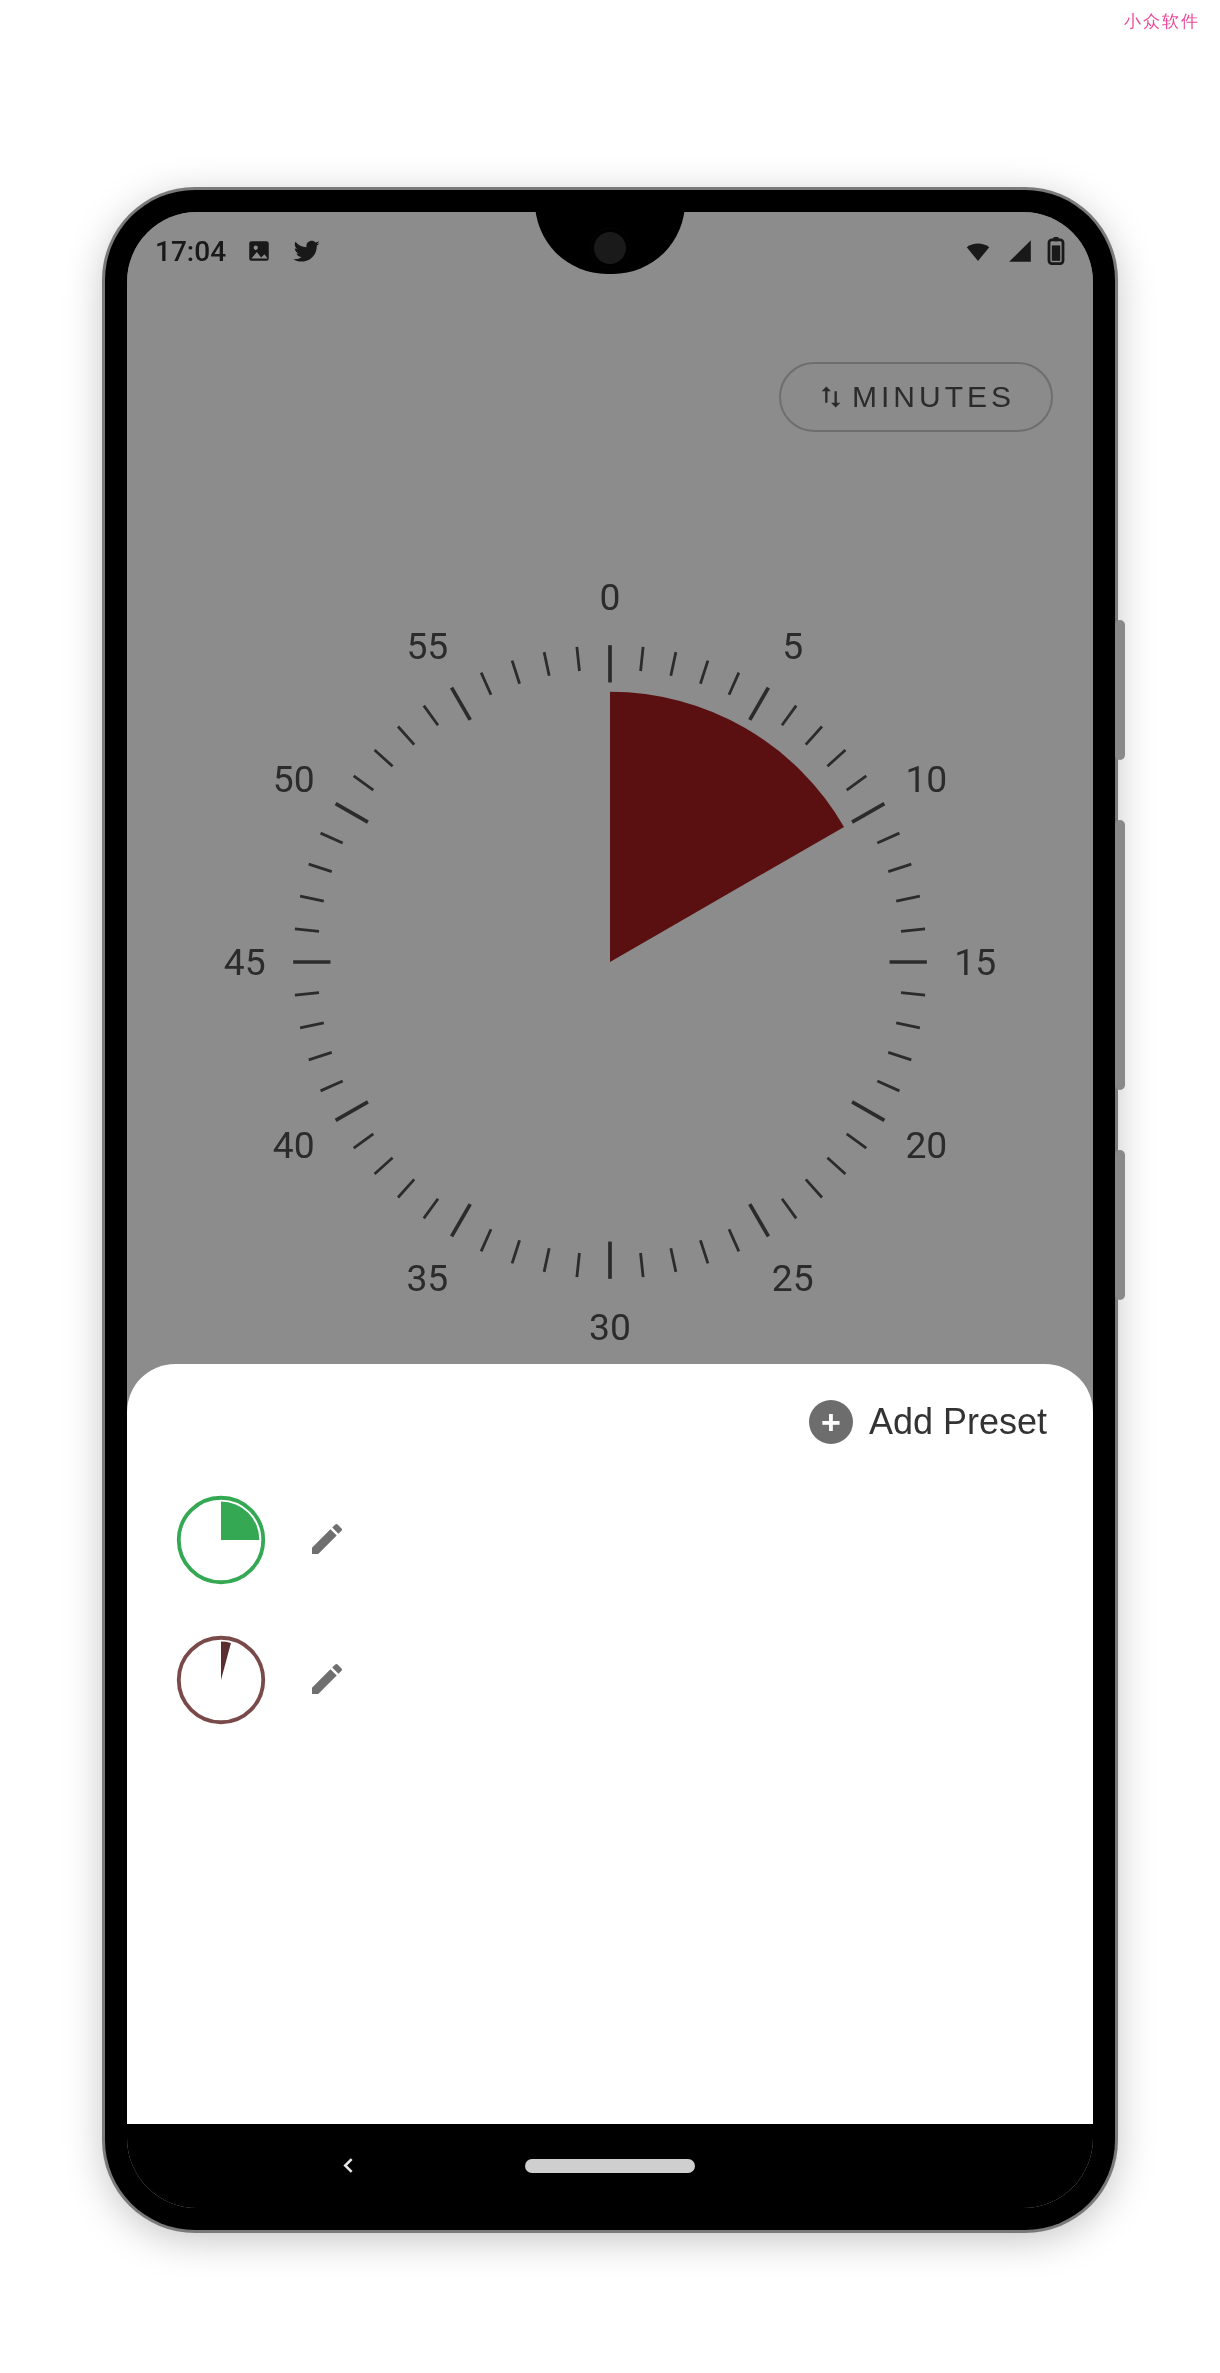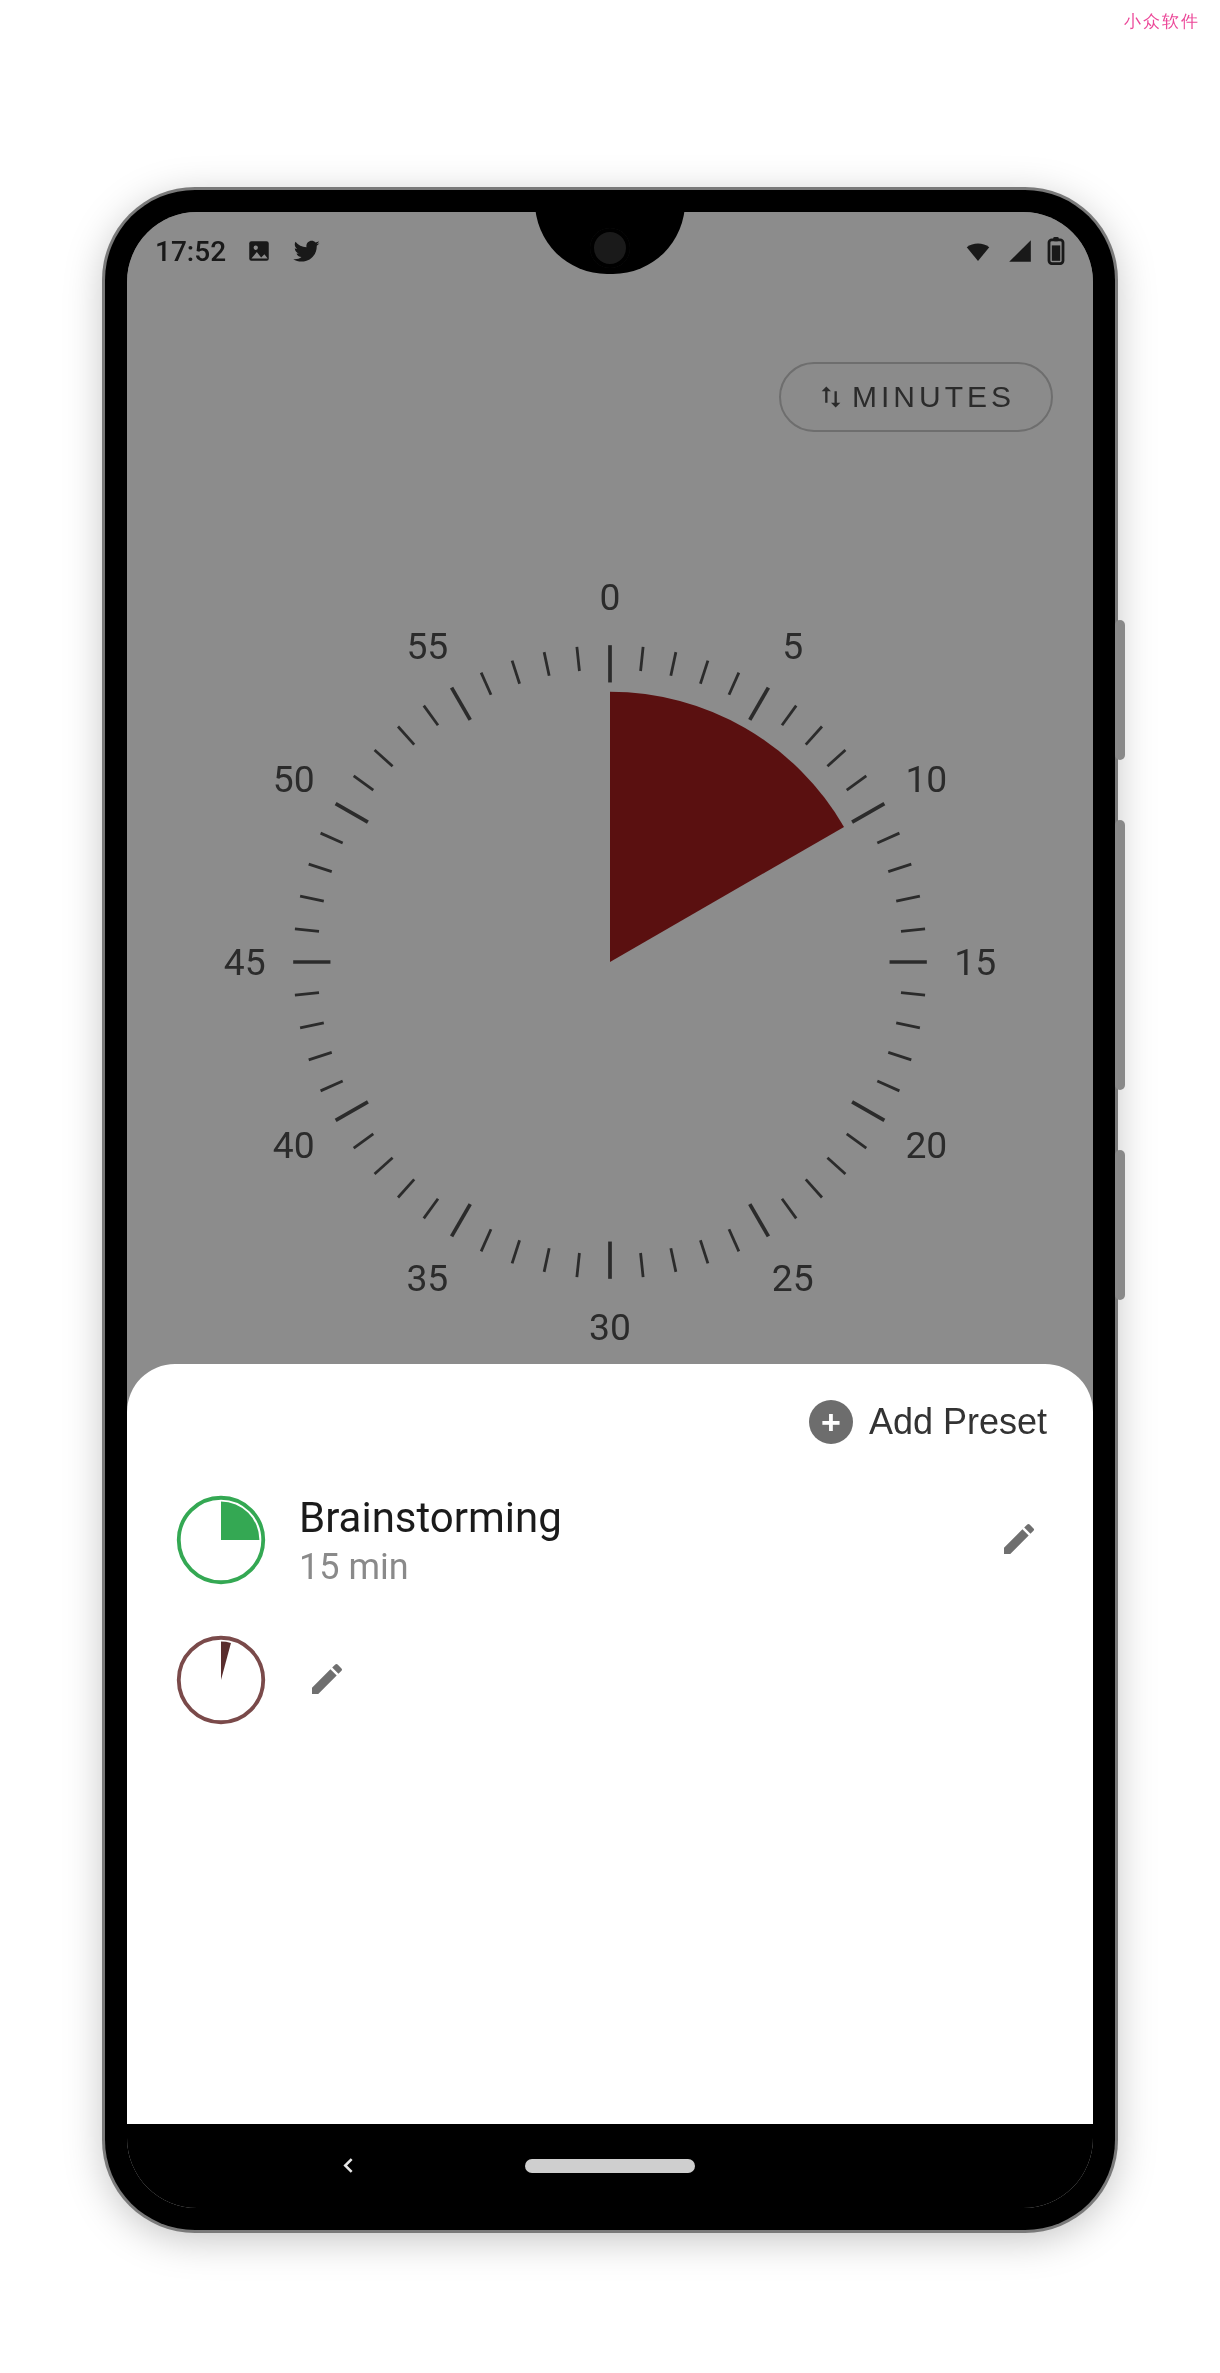--- a/index.html
+++ b/index.html
@@ -138,21 +138,21 @@
 <div class="phone-frame">
   <div class="side-btn r1"></div>
   <div class="side-btn r2"></div>
   <div class="side-btn r3"></div>
 
   <div class="screen">
     <div class="notch"></div>
 
     <div class="statusbar">
       <div class="status-left">
-        <span>17:52</span>
+        <span>17:04</span>
         <span class="ic">
           <svg width="26" height="26" viewBox="0 0 24 24">
               <rect x="3" y="3" width="18" height="18" rx="2" fill="#2b2b2b"></rect>
               <circle cx="9" cy="9" r="2" fill="#f2f2f2"></circle>
               <path d="M5 19l5-6 4 5 3-3 3 4z" fill="#f2f2f2"></path>
             </svg>
         </span>
         <span class="ic">
           <svg width="30" height="30" viewBox="0 0 24 24">
               <path fill="#2b2b2b" d="M22 5.8c-.7.3-1.5.6-2.3.7.8-.5 1.5-1.3 1.8-2.3-.8.5-1.7.8-2.6 1C18 4.3 16.9 3.8 15.7 3.8c-2.3 0-4.2 1.9-4.2 4.2 0 .3 0 .6.1 1C8 8.8 4.9 7.1 2.8 4.5c-.4.6-.6 1.4-.6 2.2 0 1.5.8 2.8 1.9 3.5-.7 0-1.3-.2-1.9-.5v.1c0 2 1.4 3.7 3.3 4.1-.3.1-.7.1-1.1.1-.3 0-.5 0-.8-.1.5 1.7 2.1 2.9 4 2.9-1.5 1.1-3.3 1.8-5.3 1.8H1c1.9 1.2 4.2 1.9 6.6 1.9 7.9 0 12.2-6.5 12.2-12.2v-.6c.9-.5 1.6-1.3 2.2-2z"></path>
@@ -275,24 +275,20 @@
           <span class="plus-circle">+</span>
           <span>Add Preset</span>
         </button>
       </div>
       <div id="preset-list">
           <div class="preset-row">
             <div class="preset-icon"><svg viewBox="-50 -50 100 100">
          <circle r="44" fill="#fff" stroke="#34a853" stroke-width="4"></circle>
          <path d="M0 0 L 0 -40 A 40 40 0 0 1 40.00 0.00 Z" fill="#34a853"></path>
        </svg></div>
-            <div class="preset-text">
-              <div class="preset-title">Brainstorming</div>
-              <div class="preset-sub">15 min</div>
-            </div>
             <button class="edit-btn"><svg width="40" height="40" viewBox="0 0 24 24">
          <path fill="#6f6f6f" d="M3 17.25V21h3.75L17.81 9.94l-3.75-3.75L3 17.25zM20.71 7.04a1 1 0 0 0 0-1.41l-2.34-2.34a1 1 0 0 0-1.41 0L15.13 5.12l3.75 3.75 1.83-1.83z"></path>
        </svg></button>
           </div>
           <div class="preset-row">
             <div class="preset-icon"><svg viewBox="-50 -50 100 100">
          <circle r="44" fill="#fff" stroke="#7a4a4a" stroke-width="4"></circle>
          <path d="M0 0 L 0 -40 A 40 40 0 0 1 10.36 -38.63 Z" fill="#5a2e2e"></path>
        </svg></div>
             <button class="edit-btn"><svg width="40" height="40" viewBox="0 0 24 24">

